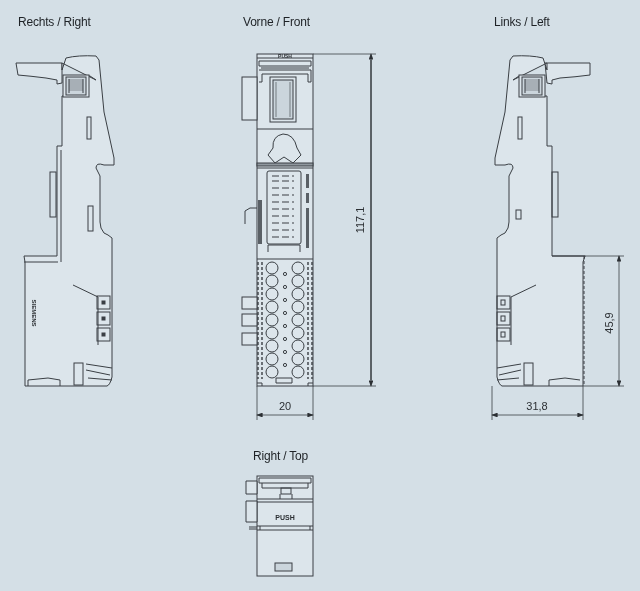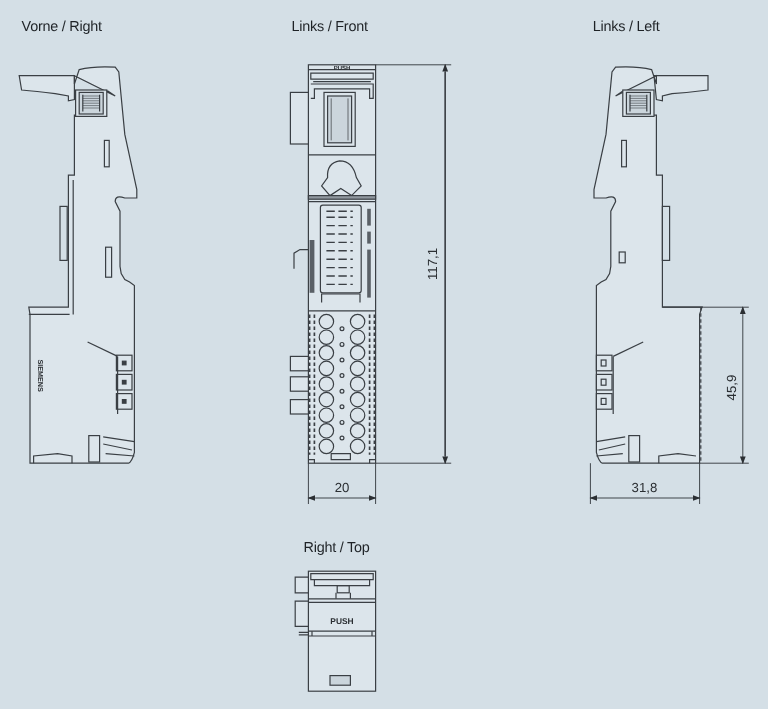--- a/index.html
+++ b/index.html
@@ -4,22 +4,22 @@
 <style>
   html,body{margin:0;padding:0;}
   body{width:640px;height:591px;background:#d4dfe6;position:relative;overflow:hidden;font-family:"Liberation Sans",sans-serif;color:#2b2f33;}
   .view-title{position:absolute;font-size:12px;letter-spacing:-0.2px;color:#1e2226;}
   svg{position:absolute;left:0;top:0;}
   .dim{font-size:11px;font-family:"Liberation Sans",sans-serif;fill:#2b2f33;}
 </style>
 </head>
 <body>
 
-<div class="view-title" style="left:18px;top:15px;">Vorne / Right</div>
-<div class="view-title" style="left:243px;top:15px;">Links / Front</div>
+<div class="view-title" style="left:18px;top:15px;">Rechts / Right</div>
+<div class="view-title" style="left:243px;top:15px;">Vorne / Front</div>
 <div class="view-title" style="left:494px;top:15px;">Links / Left</div>
 <div class="view-title" style="left:253px;top:449px;">Right / Top</div>
 
 <svg width="640" height="591" viewBox="0 0 640 591">
   <defs>
     <marker id="arr" markerWidth="8" markerHeight="6" refX="7" refY="3" orient="auto">
       <path d="M0,0 L8,3 L0,6 Z" fill="#2b2f33"></path>
     </marker>
   </defs>
   <g fill="none" stroke="#3a3f44" stroke-width="1">

